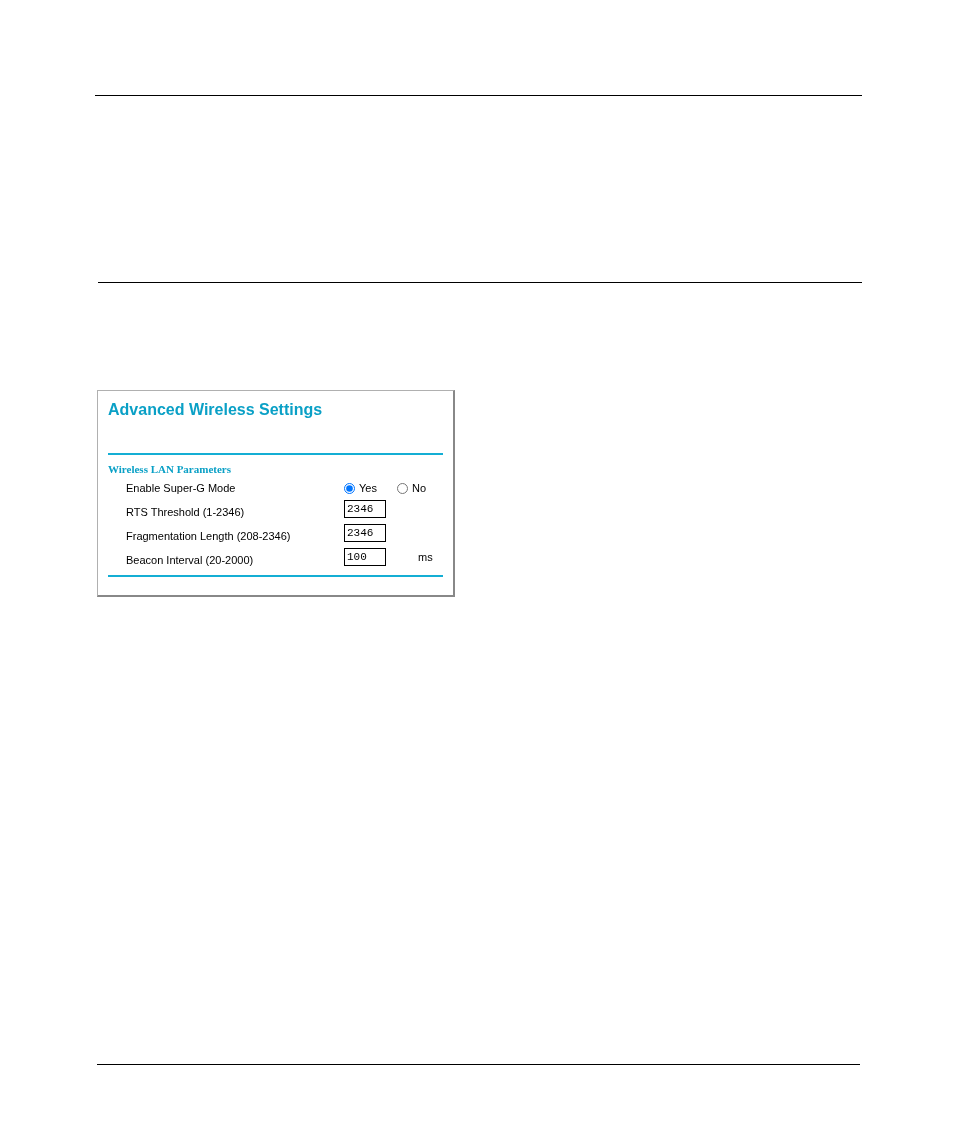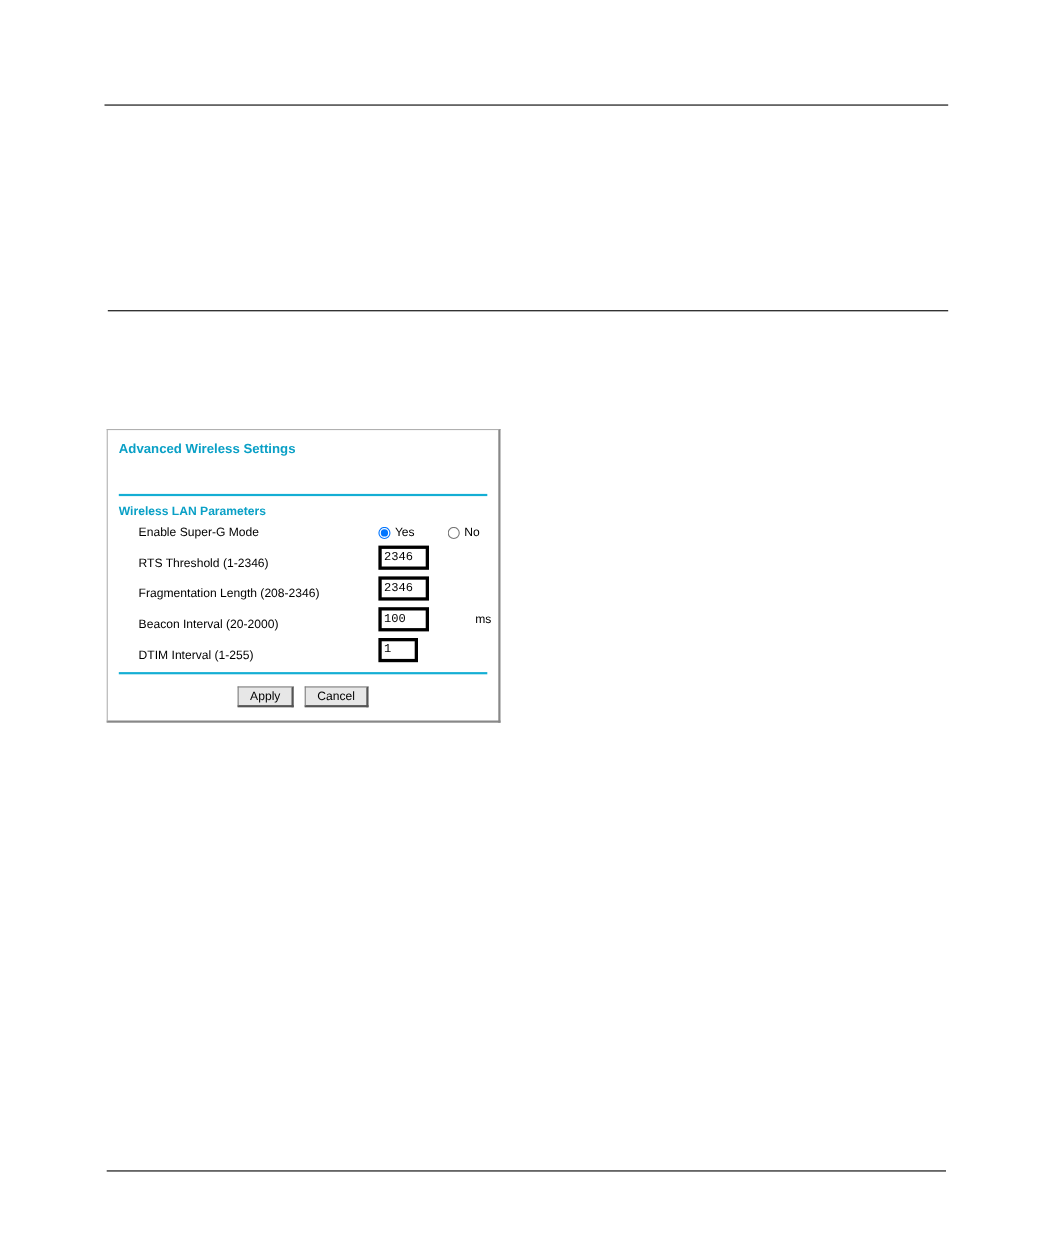--- a/index.html
+++ b/index.html
@@ -40,59 +40,60 @@
       background: #fff;
       border: 1px solid #b0b0b0;
       border-right: 2px solid #888;
       border-bottom: 2px solid #888;
       box-sizing: border-box;
       padding: 8px 10px 10px 10px;
     }
     .panel-title {
       color: #0aa0c6;
       font-weight: bold;
-      font-size: 12px;
+      font-size: 16px;
       padding: 2px 0 6px 0;
     }
     .hr-teal {
       border: none;
       border-top: 2px solid #14aed4;
       margin: 0 0 6px 0;
     }
     .hr-teal.space {
       margin-top: 28px;
     }
     .section-title {
       color: #0aa0c6;
       font-weight: bold;
       font-size: 11px;
       padding: 2px 0 4px 0;
+      font-family: Liberation Serif, serif;
     }
     .row {
       display: flex;
       align-items: flex-end;
       font-size: 11px;
       color: #000;
       padding: 3px 0;
     }
     .row .label {
       flex: 0 0 218px;
       padding-left: 18px;
     }
     .row .ctrl {
       display: flex;
       align-items: center;
-      gap: 22px;
+      gap: 12px;
     }
     .row input[type="text"] {
       font-family: 'Courier New', monospace;
       font-size: 11px;
       width: 36px;
       height: 16px;
-      border: 3px solid #000000;
+      border: 1px solid #000000;
       padding: 0 2px;
     }
     .row input[type="text"].small {
       width: 26px;
     }
     .radiolike {
       display: inline-flex;
       align-items: center;
       font-size: 11px;
       gap: 2px;
@@ -167,29 +168,19 @@
   </div>
 
   <div class="row">
     <div class="label">Beacon Interval (20-2000)</div>
     <div class="ctrl">
       <input type="text" value="100" style="">
       <span class="unit">ms</span>
     </div>
   </div>
 
-  <div class="row">
-    <div class="label">DTIM Interval (1-255)</div>
-    <div class="ctrl">
-      <input type="text" class="small" value="1" style="">
-    </div>
-  </div>
 
 
   <hr class="hr-teal-bottom">
 
-  <div class="btnrow">
-    <button class="btn">Apply</button>
-    <button class="btn">Cancel</button>
-  </div>
 </div>
 
 <div class="hr-bot"></div>
 
 </body></html>

